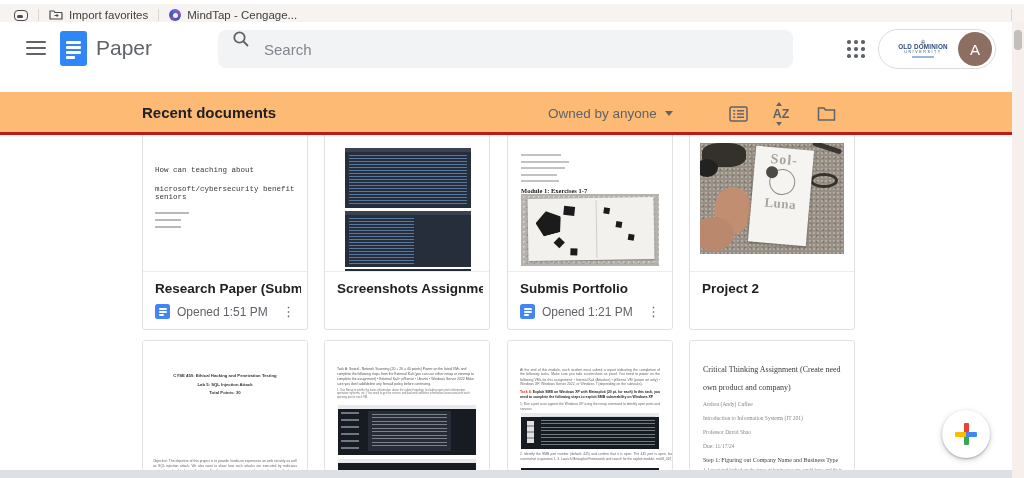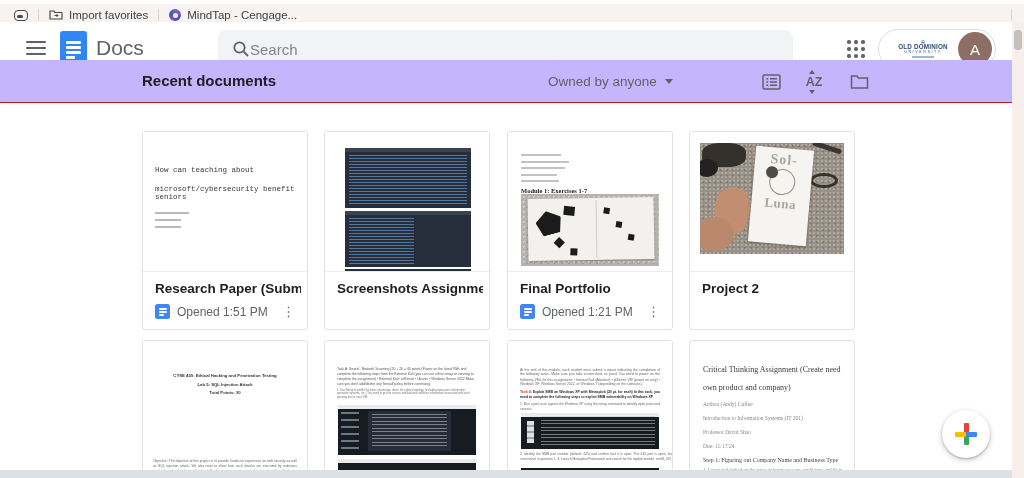--- a/index.html
+++ b/index.html
@@ -27,47 +27,47 @@
   .hamburger div { height:2px; background:#5f6368; border-radius:1px; }
   .docs-logo { position:absolute; left:60px; top:9px; width:27px; height:35px; background:#3086f6;
     border-radius:3px; }
   .docs-logo i { position:absolute; left:6px; height:2.5px; background:#fff; border-radius:1px; }
   .docs-logo i:nth-child(1){ top:10px; width:15px; }
   .docs-logo i:nth-child(2){ top:15px; width:15px; }
   .docs-logo i:nth-child(3){ top:20px; width:15px; }
   .docs-logo i:nth-child(4){ top:25px; width:9px; }
   .app-name { position:absolute; left:96px; top:14px; font-size:21px; color:#5f6368; }
   .searchbar { position:absolute; left:218px; top:8px; width:575px; height:38px; background:#f1f3f4;
-    border-radius:8px; display:flex; align-items:center; padding:0 14px; }
+    border-radius:8px; display:flex; padding:0 14px; gap:14px; }
   .searchbar input { border:none; outline:none; background:transparent; font-size:15px; color:#202124;
     flex:1; font-family:"Liberation Sans", sans-serif; }
   .searchbar input::placeholder { color:#80868b; }
   .apps-grid { position:absolute; left:846px; top:17px; width:20px; height:20px; display:grid;
     grid-template-columns:repeat(3,1fr); gap:3.5px; cursor:pointer; padding:1px; }
   .apps-grid span { width:3.5px; height:3.5px; background:#5f6368; border-radius:50%; }
   .profile-pill { position:absolute; left:878px; top:7px; width:118px; height:40px; background:#fff;
     border:1px solid #dadce0; border-radius:22px; display:flex; align-items:center; padding:2px 3px 2px 12px; cursor:pointer; }
   .odu { width:64px; text-align:center; color:#2c4a7c; line-height:1.1; }
   .odu .crown { font-size:6px; line-height:4px; }
   .odu .l1 { font-size:6.3px; font-weight:bold; letter-spacing:.2px; white-space:nowrap; }
   .odu .l2 { font-size:3.6px; letter-spacing:1.6px; white-space:nowrap; }
   .odu .tag { width:22px; height:2px; background:#9db7d8; margin:1.5px auto 0; }
   .avatar { width:34px; height:34px; border-radius:50%; background:#8d6e63; color:#fff; font-size:15px;
     display:flex; align-items:center; justify-content:center; margin-left:auto; }
 
   
-  .toolbar { position:absolute; top:60px; left:0; right:0; height:43px; background:#c4b5fd;
-    border-bottom:1px solid #b91c1c; box-shadow:0 1px 2px rgba(60,64,67,.08); z-index:3; }
+  .toolbar { position:absolute; top:92px; left:0; right:0; height:43px; background:#fdba74;
+    border-bottom:3px solid #b91c1c; box-shadow:0 1px 2px rgba(60,64,67,.08); z-index:3; }
   .section-title { position:absolute; left:142px; top:12px; font-size:15px; font-weight:bold; color:#202124; }
   .owned-by { position:absolute; left:548px; top:14px; font-size:13.5px; color:#5f6368; display:flex;
     align-items:center; gap:8px; cursor:pointer; }
   .caret { width:0; height:0; border-left:4px solid transparent; border-right:4px solid transparent;
     border-top:5px solid #5f6368; }
   .tb-icon { position:absolute; top:11px; width:22px; height:22px; cursor:pointer; display:flex;
-    align-items:center; justify-content:center;margin-left:33px; }
+    align-items:center; justify-content:center; }
   .az { font-size:12.5px; font-weight:bold; color:#5f6368; position:relative; letter-spacing:0; }
   .az::before { content:""; position:absolute; left:3px; top:-5px; border-left:3px solid transparent;
     border-right:3px solid transparent; border-bottom:4px solid #5f6368; }
   .az::after { content:""; position:absolute; left:3px; bottom:-5px; border-left:3px solid transparent;
     border-right:3px solid transparent; border-top:4px solid #5f6368; }
 
   
   .card { position:absolute; width:166px; background:#fff; border:1px solid #e1e1e1; border-radius:3px;
     overflow:hidden; cursor:pointer; }
   .row1 { top:131px; height:199px; }
@@ -224,21 +224,21 @@
         <div></div>
         <div></div>
         <div></div>
       </div>
     <div class="docs-logo">
         <i></i>
         <i></i>
         <i></i>
         <i></i>
       </div>
-    <div class="app-name">Docs</div>
+    <div class="app-name">Paper</div>
     <div class="searchbar">
       <svg width="18" height="18" viewBox="0 0 18 18" fill="none" stroke="#5f6368" stroke-width="1.8">
         <circle cx="7.5" cy="7.5" r="5.2"></circle>
           <path d="M11.5 11.5 L16 16"></path>
       </svg>
       <input type="text" placeholder="Search" style="">
     </div>
     <div class="apps-grid">
       <span></span>
         <span></span>
@@ -347,21 +347,21 @@
             <div class="blk sq1"></div>
             <div class="blk dia"></div>
             <div class="blk sq2"></div>
           <div class="blk rsq1"></div>
             <div class="blk rsq2"></div>
             <div class="blk rsq3"></div>
         </div>
       </div>
     </div>
     <div class="meta">
-      <div class="card-title">Final Portfolio</div>
+      <div class="card-title">Submis Portfolio</div>
       <div class="sub-row">
         <div class="mini-doc">
             <i></i>
             <i></i>
             <i></i>
           </div>
         <span class="opened">Opened 1:21 PM</span>
         <span class="kebab"></span>
       </div>
     </div>

